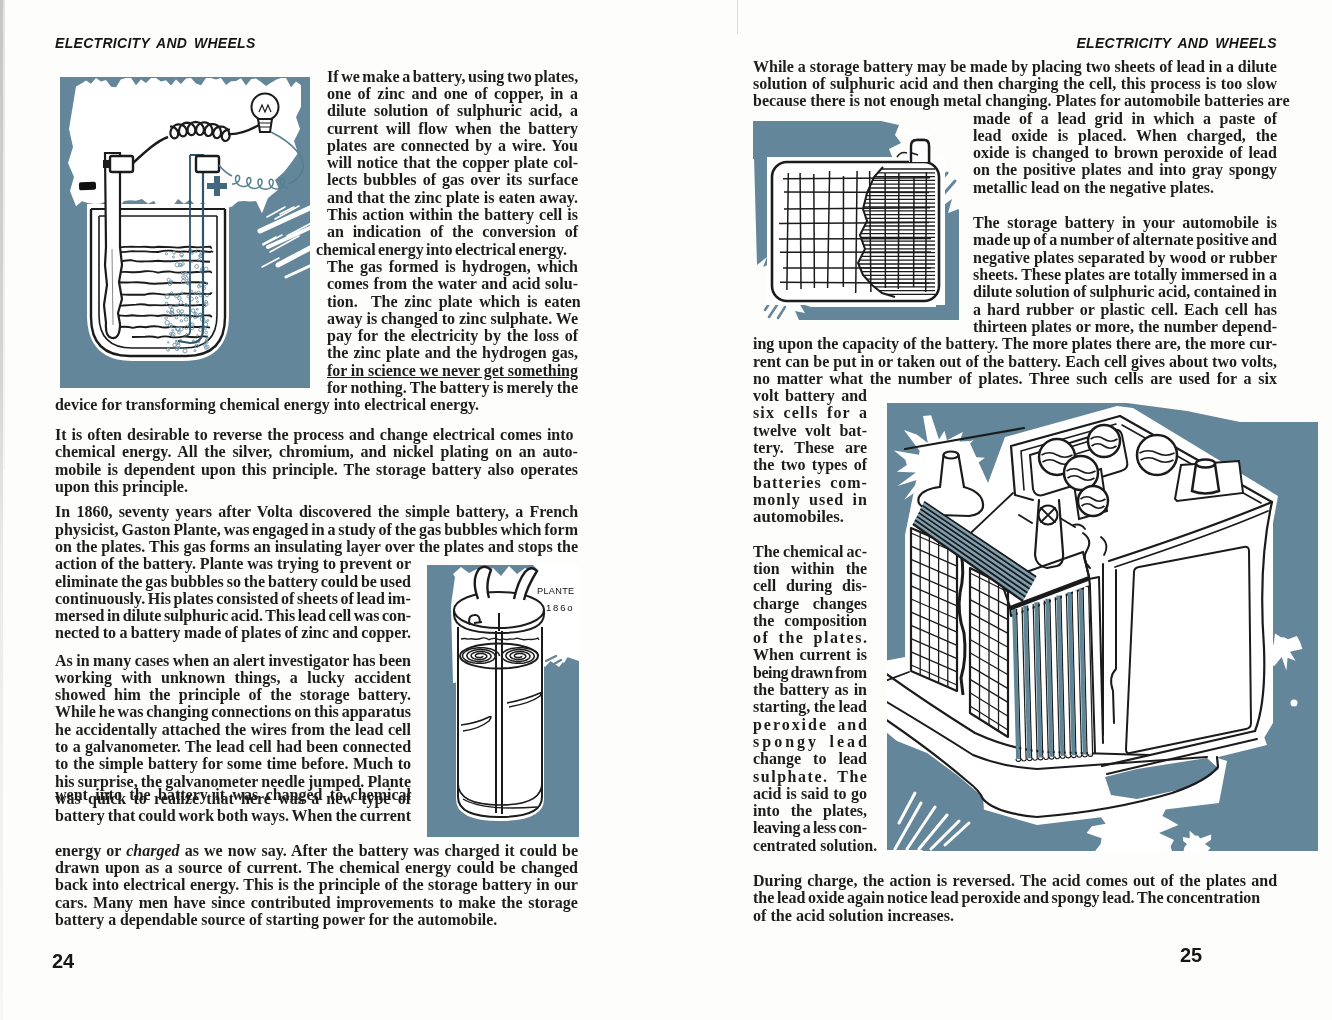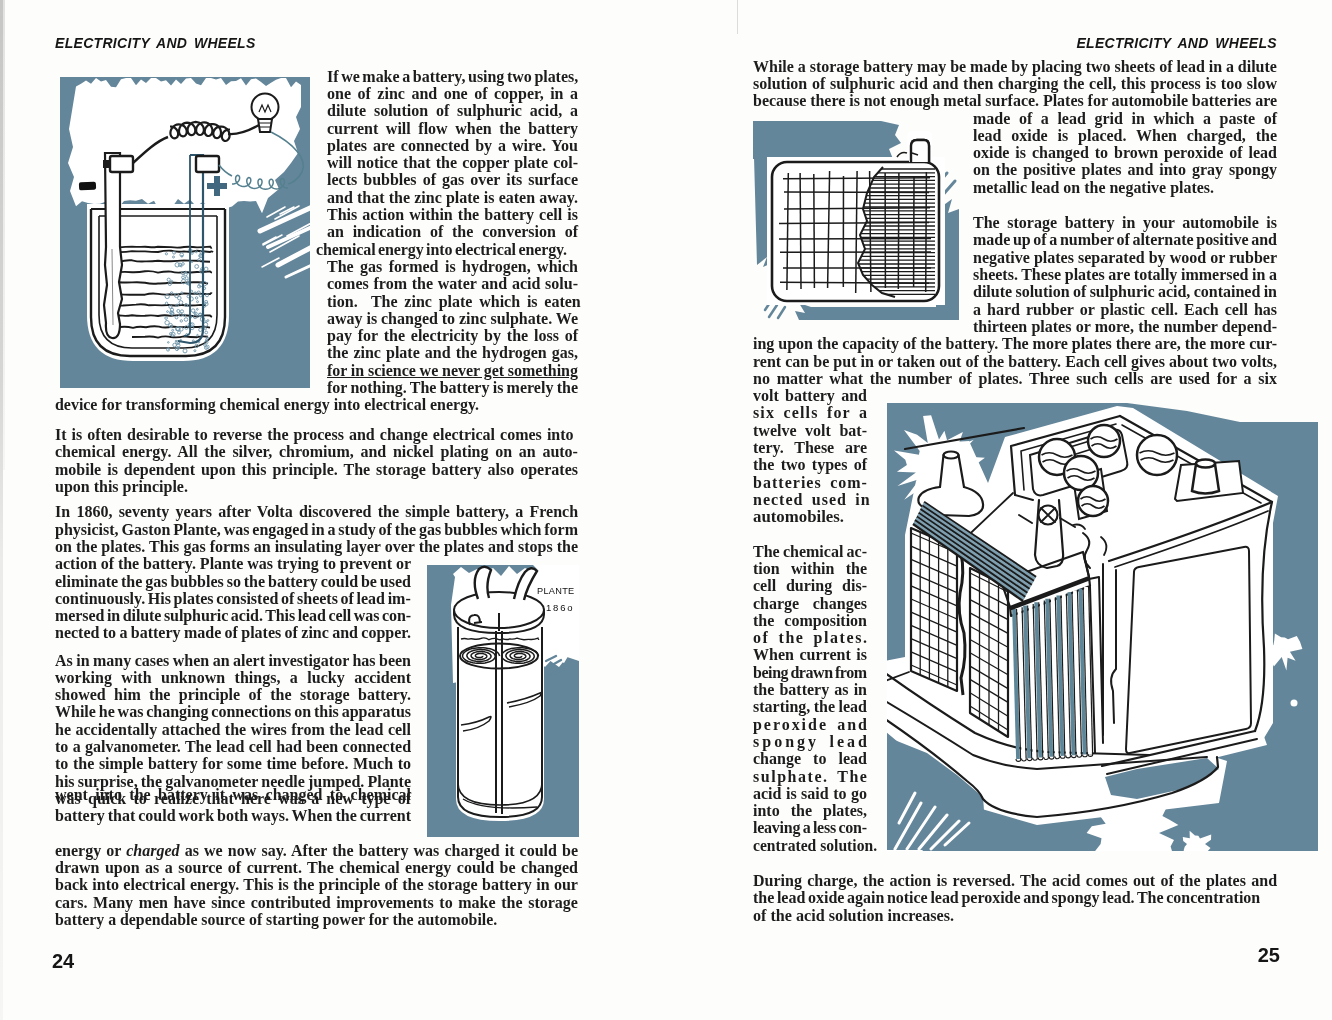--- a/index.html
+++ b/index.html
@@ -58,21 +58,21 @@
 <div class="ln" style="left:55px;top:789.9px;width:356px;word-spacing:3.22px;">was quick to realize that here was a new type of</div>
 <div class="ln" style="left:55px;top:807.2px;width:356px;word-spacing:-1.04px;">battery that could work both ways. When the current</div>
 <div class="ln" style="left:55px;top:786px;width:356px;word-spacing:3.39px;">went into the battery it was changed to chemical</div>
 <div class="ln" style="left:55px;top:841.8px;width:523px;word-spacing:1.12px;">energy or <i>charged</i> as we now say. After the battery was charged it could be</div>
 <div class="ln" style="left:55px;top:859.1px;width:523px;word-spacing:1.47px;">drawn upon as a source of current. The chemical energy could be changed</div>
 <div class="ln" style="left:55px;top:876.4px;width:523px;word-spacing:0.39px;">back into electrical energy. This is the principle of the storage battery in our</div>
 <div class="ln" style="left:55px;top:893.7px;width:523px;word-spacing:1.62px;">cars. Many men have since contributed improvements to make the storage</div>
 <div class="ln" style="left:55px;top:911.0px;width:523px;transform:scaleX(0.989);transform-origin:0 50%;">battery a dependable source of starting power for the automobile.</div>
 <div class="ln" style="left:753px;top:57.6px;width:524px;word-spacing:-0.12px;">While a storage battery may be made by placing two sheets of lead in a dilute</div>
 <div class="ln" style="left:753px;top:74.9px;width:524px;word-spacing:0.67px;">solution of sulphuric acid and then charging the cell, this process is too slow</div>
-<div class="ln" style="left:753px;top:92.2px;width:524px;word-spacing:-0.19px;">because there is not enough metal surface. Plates for automobile batteries are</div>
+<div class="ln" style="left:753px;top:92.2px;width:524px;word-spacing:-0.19px;">because there is not enough metal changing. Plates for automobile batteries are</div>
 <div class="ln" style="left:973px;top:109.5px;width:304px;word-spacing:4.59px;">made of a lead grid in which a paste of</div>
 <div class="ln" style="left:973px;top:126.8px;width:304px;word-spacing:5.83px;">lead oxide is placed. When charged, the</div>
 <div class="ln" style="left:973px;top:144.1px;width:304px;word-spacing:1.92px;">oxide is changed to brown peroxide of lead</div>
 <div class="ln" style="left:973px;top:161.4px;width:304px;word-spacing:1.96px;">on the positive plates and into gray spongy</div>
 <div class="ln" style="left:973px;top:178.7px;width:304px;transform:scaleX(0.997);transform-origin:0 50%;">metallic lead on the negative plates.</div>
 <div class="ln" style="left:973px;top:214.1px;width:304px;word-spacing:3.61px;">The storage battery in your automobile is</div>
 <div class="ln" style="left:973px;top:231.4px;width:304px;letter-spacing:-0.02px;word-spacing:-1.30px;">made up of a number of alternate positive and</div>
 <div class="ln" style="left:973px;top:248.7px;width:304px;word-spacing:0.05px;">negative plates separated by wood or rubber</div>
 <div class="ln" style="left:973px;top:266.0px;width:304px;word-spacing:-0.42px;">sheets. These plates are totally immersed in a</div>
 <div class="ln" style="left:973px;top:283.3px;width:304px;word-spacing:-0.68px;">dilute solution of sulphuric acid, contained in</div>
@@ -80,21 +80,21 @@
 <div class="ln" style="left:973px;top:317.9px;width:304px;word-spacing:0.22px;">thirteen plates or more, the number depend-</div>
 <div class="ln" style="left:753px;top:335.2px;width:524px;word-spacing:-0.07px;">ing upon the capacity of the battery. The more plates there are, the more cur-</div>
 <div class="ln" style="left:753px;top:352.5px;width:524px;word-spacing:0.07px;">rent can be put in or taken out of the battery. Each cell gives about two volts,</div>
 <div class="ln" style="left:753px;top:369.8px;width:524px;word-spacing:2.73px;">no matter what the number of plates. Three such cells are used for a six</div>
 <div class="ln" style="left:753px;top:387.1px;width:114px;word-spacing:2.34px;">volt battery and</div>
 <div class="ln" style="left:753px;top:404.4px;width:114px;letter-spacing:1.12px;word-spacing:3.40px;">six cells for a</div>
 <div class="ln" style="left:753px;top:421.7px;width:114px;word-spacing:4.57px;">twelve volt bat-</div>
 <div class="ln" style="left:753px;top:439.0px;width:114px;word-spacing:6.86px;">tery. These are</div>
 <div class="ln" style="left:753px;top:456.3px;width:114px;word-spacing:2.30px;">the two types of</div>
 <div class="ln" style="left:753px;top:473.6px;width:114px;letter-spacing:1.02px;word-spacing:3.40px;">batteries com-</div>
-<div class="ln" style="left:753px;top:490.9px;width:114px;letter-spacing:1.00px;word-spacing:3.40px;">nected used in</div>
+<div class="ln" style="left:753px;top:490.9px;width:114px;letter-spacing:1.00px;word-spacing:3.40px;">monly used in</div>
 <div class="ln" style="left:753px;top:508.2px;width:114px;transform:scaleX(1.050);transform-origin:0 50%;">automobiles.</div>
 <div class="ln" style="left:753px;top:542.6px;width:114px;word-spacing:-0.77px;">The chemical ac-</div>
 <div class="ln" style="left:753px;top:559.9px;width:114px;word-spacing:7.21px;">tion within the</div>
 <div class="ln" style="left:753px;top:577.2px;width:114px;word-spacing:5.88px;">cell during dis-</div>
 <div class="ln" style="left:753px;top:594.5px;width:114px;word-spacing:9.56px;">charge changes</div>
 <div class="ln" style="left:753px;top:611.8px;width:114px;word-spacing:6.00px;">the composition</div>
 <div class="ln" style="left:753px;top:629.1px;width:114px;letter-spacing:1.58px;word-spacing:3.40px;">of the plates.</div>
 <div class="ln" style="left:753px;top:646.4px;width:114px;word-spacing:1.59px;">When current is</div>
 <div class="ln" style="left:753px;top:663.7px;width:114px;letter-spacing:-0.44px;word-spacing:-1.30px;">being drawn from</div>
 <div class="ln" style="left:753px;top:681.0px;width:114px;word-spacing:1.11px;">the battery as in</div>
@@ -104,21 +104,21 @@
 <div class="ln" style="left:753px;top:750.2px;width:114px;word-spacing:8.11px;">change to lead</div>
 <div class="ln" style="left:753px;top:767.5px;width:114px;letter-spacing:1.53px;word-spacing:3.40px;">sulphate. The</div>
 <div class="ln" style="left:753px;top:784.8px;width:114px;word-spacing:0.50px;">acid is said to go</div>
 <div class="ln" style="left:753px;top:802.1px;width:114px;word-spacing:7.00px;">into the plates,</div>
 <div class="ln" style="left:753px;top:819.4px;width:114px;letter-spacing:-0.24px;word-spacing:-1.30px;">leaving a less con-</div>
 <div class="ln" style="left:753px;top:836.7px;width:114px;transform:scaleX(0.976);transform-origin:0 50%;">centrated solution.</div>
 <div class="ln" style="left:753px;top:872.1px;width:524px;word-spacing:1.35px;">During charge, the action is reversed. The acid comes out of the plates and</div>
 <div class="ln" style="left:753px;top:889.4px;width:524px;letter-spacing:-0.02px;word-spacing:-1.30px;">the lead oxide again notice lead peroxide and spongy lead. The concentration</div>
 <div class="ln" style="left:753px;top:906.7px;width:524px;transform:scaleX(1.009);transform-origin:0 50%;">of the acid solution increases.</div>
 <div class="pgn" style="left:52px;top:950px;">24</div>
-<div class="pgn" style="left:1180px;top:944px;width:100px;text-align:right;">25</div>
+<div class="pgn" style="left:1180px;top:944px;width:100px;text-align:left;">25</div>
 <svg style="position:absolute;left:60px;top:77px" width="250" height="311" viewBox="0 0 250 311">
     <rect width="250" height="311" fill="#64869a"></rect>
     <path d="M16.0,9.5 L21.0,6.8 L26.0,3.6 L31.0,6.8 L36.0,1.0 L41.0,4.4 L46.0,3.1 L51.0,9.8 L56.0,10.2 L61.0,2.3 L66.0,1.0 L71.0,1.0 L76.0,8.2 L81.0,2.5 L86.0,6.1 L91.0,1.0 L96.0,1.0 L101.0,4.5 L106.0,3.2 L111.0,8.5 L116.0,2.5 L121.0,7.0 L126.0,1.6 L131.0,1.0 L136.0,6.5 L141.0,8.3 L146.0,1.0 L151.0,1.0 L156.0,2.4 L161.0,1.0 L166.0,7.9 L171.0,4.2 L176.0,4.0 L181.0,1.3 L186.0,8.5 L191.0,2.3 L196.0,1.4 L201.0,4.9 L206.0,8.9 L211.0,5.7 L216.0,2.8 L221.0,1.0 L226.0,1.0 L231.0,10.3 L236.0,4.4 L241.0,8.0 L241.0,30.0 L236.0,40.0 L240.0,52.0 L234.0,64.0 L238.0,76.0 L231.0,86.0 L224.0,95.0 L215.0,103.0 L219.0,112.0 L208.0,121.0 L202.0,136.3 L196.0,124.0 L190.0,124.5 L184.0,123.9 L178.0,124.6 L172.0,129.4 L166.0,131.2 L160.0,130.0 L154.0,132.9 L148.0,128.1 L142.0,125.5 L136.0,129.3 L130.0,122.6 L124.0,126.8 L118.0,122.1 L112.0,130.3 L106.0,127.3 L100.0,134.7 L94.0,123.8 L88.0,126.8 L82.0,122.1 L76.0,123.7 L70.0,123.2 L64.0,124.0 L58.0,131.3 L52.0,124.6 L46.0,124.4 L40.0,126.7 L34.0,127.1 L28.0,125.9 L22.0,124.2 L16.0,129.3 L10.0,114.0 L14.0,100.0 L8.0,86.0 L13.0,70.0 L9.0,52.0 Z" fill="#ffffff"></path>
     <path d="M200,154 L252,130" stroke="#ffffff" stroke-width="5" stroke-linecap="round"></path>
     <path d="M208,170 L252,150" stroke="#ffffff" stroke-width="4" stroke-linecap="round"></path>
     <path d="M218,188 L252,170" stroke="#ffffff" stroke-width="5" stroke-linecap="round"></path>
     <path d="M226,200 L252,188" stroke="#ffffff" stroke-width="3" stroke-linecap="round"></path>
     <path d="M215,142 l24,-13" stroke="#ffffff" stroke-width="1.6" stroke-linecap="round"></path>
     <path d="M203,168 l19,-10" stroke="#ffffff" stroke-width="1.6" stroke-linecap="round"></path>
     <path d="M203,167 l13,-7" stroke="#ffffff" stroke-width="1.6" stroke-linecap="round"></path>

